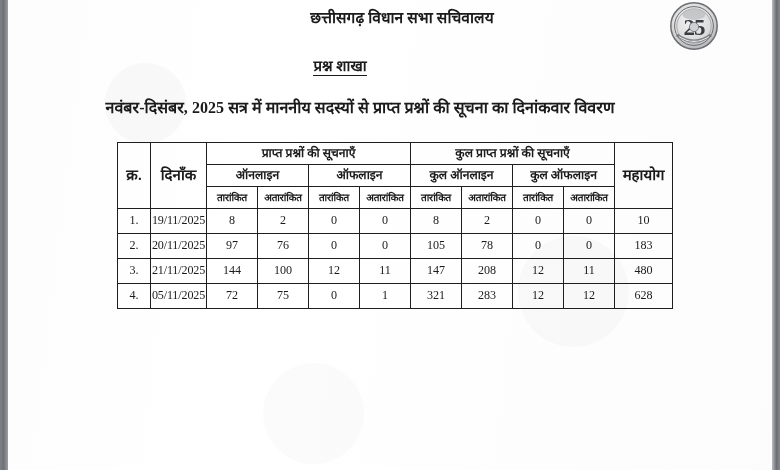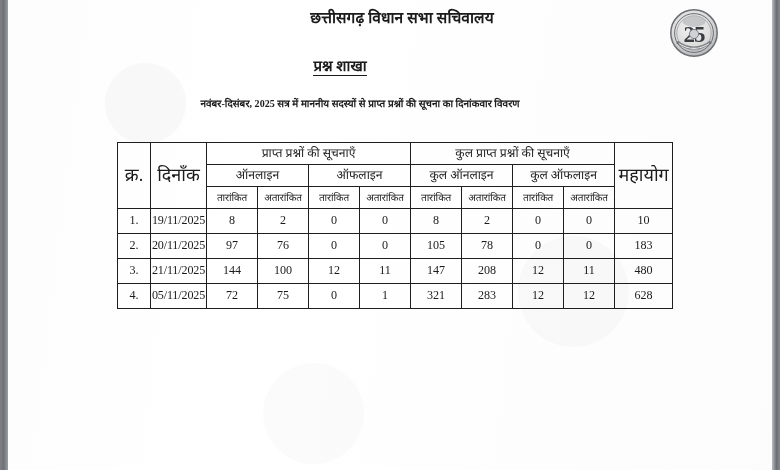--- a/index.html
+++ b/index.html
@@ -52,21 +52,21 @@
     text-align: center;
     font-size: 15.5px;
     font-weight: 700;
     letter-spacing: .1px;
     color: #1b1b1b;
   }
 
   .jubilee-logo {
     position: absolute;
     left: 660px;
-    top: 8px;
+    top: 1px;
     width: 52px;
     height: 50px;
   }
 
   .section-title {
     position: absolute;
     left: 0;
     top: 55px;
     width: 664px;
     text-align: center;
@@ -78,21 +78,21 @@
     padding-bottom: 1px;
     color: #1b1b1b;
   }
 
   .report-subtitle {
     position: absolute;
     left: 0;
     top: 96px;
     width: 704px;
     text-align: center;
-    font-size: 10px;
+    font-size: 16px;
     font-weight: 700;
     color: #1b1b1b;
     letter-spacing: .05px;
   }
 
   
   .qtable-wrap {
     position: absolute;
     left: 109px;
     top: 142px;
@@ -108,30 +108,30 @@
   table.qtable th,
   table.qtable td {
     border: 1.15px solid #1e1e1e;
     text-align: center;
     vertical-align: middle;
     padding: 0;
     line-height: 1.15;
     font-weight: 400;
   }
   table.qtable th {
-    font-weight: 400;
+    font-weight: 700;
     height: 21px;
   }
   th.grp-title { font-size: 12.2px; }
   th.grp-sub   { font-size: 12.2px; margin-top: 44px; }
   th.leaf      { font-size: 10px; letter-spacing: -.2px; }
   th.c-sno,
   th.c-date,
   th.c-total {
-    font-size: 18px;
+    font-size: 15px;
   }
   th.c-total { vertical-align: top; padding-top: 6px; }
   th.c-sno, th.c-date { vertical-align: middle; }
 
   table.qtable td {
     height: 24px;
     font-size: 12.1px;
   }
   td.date-cell {
     font-weight: 700;

